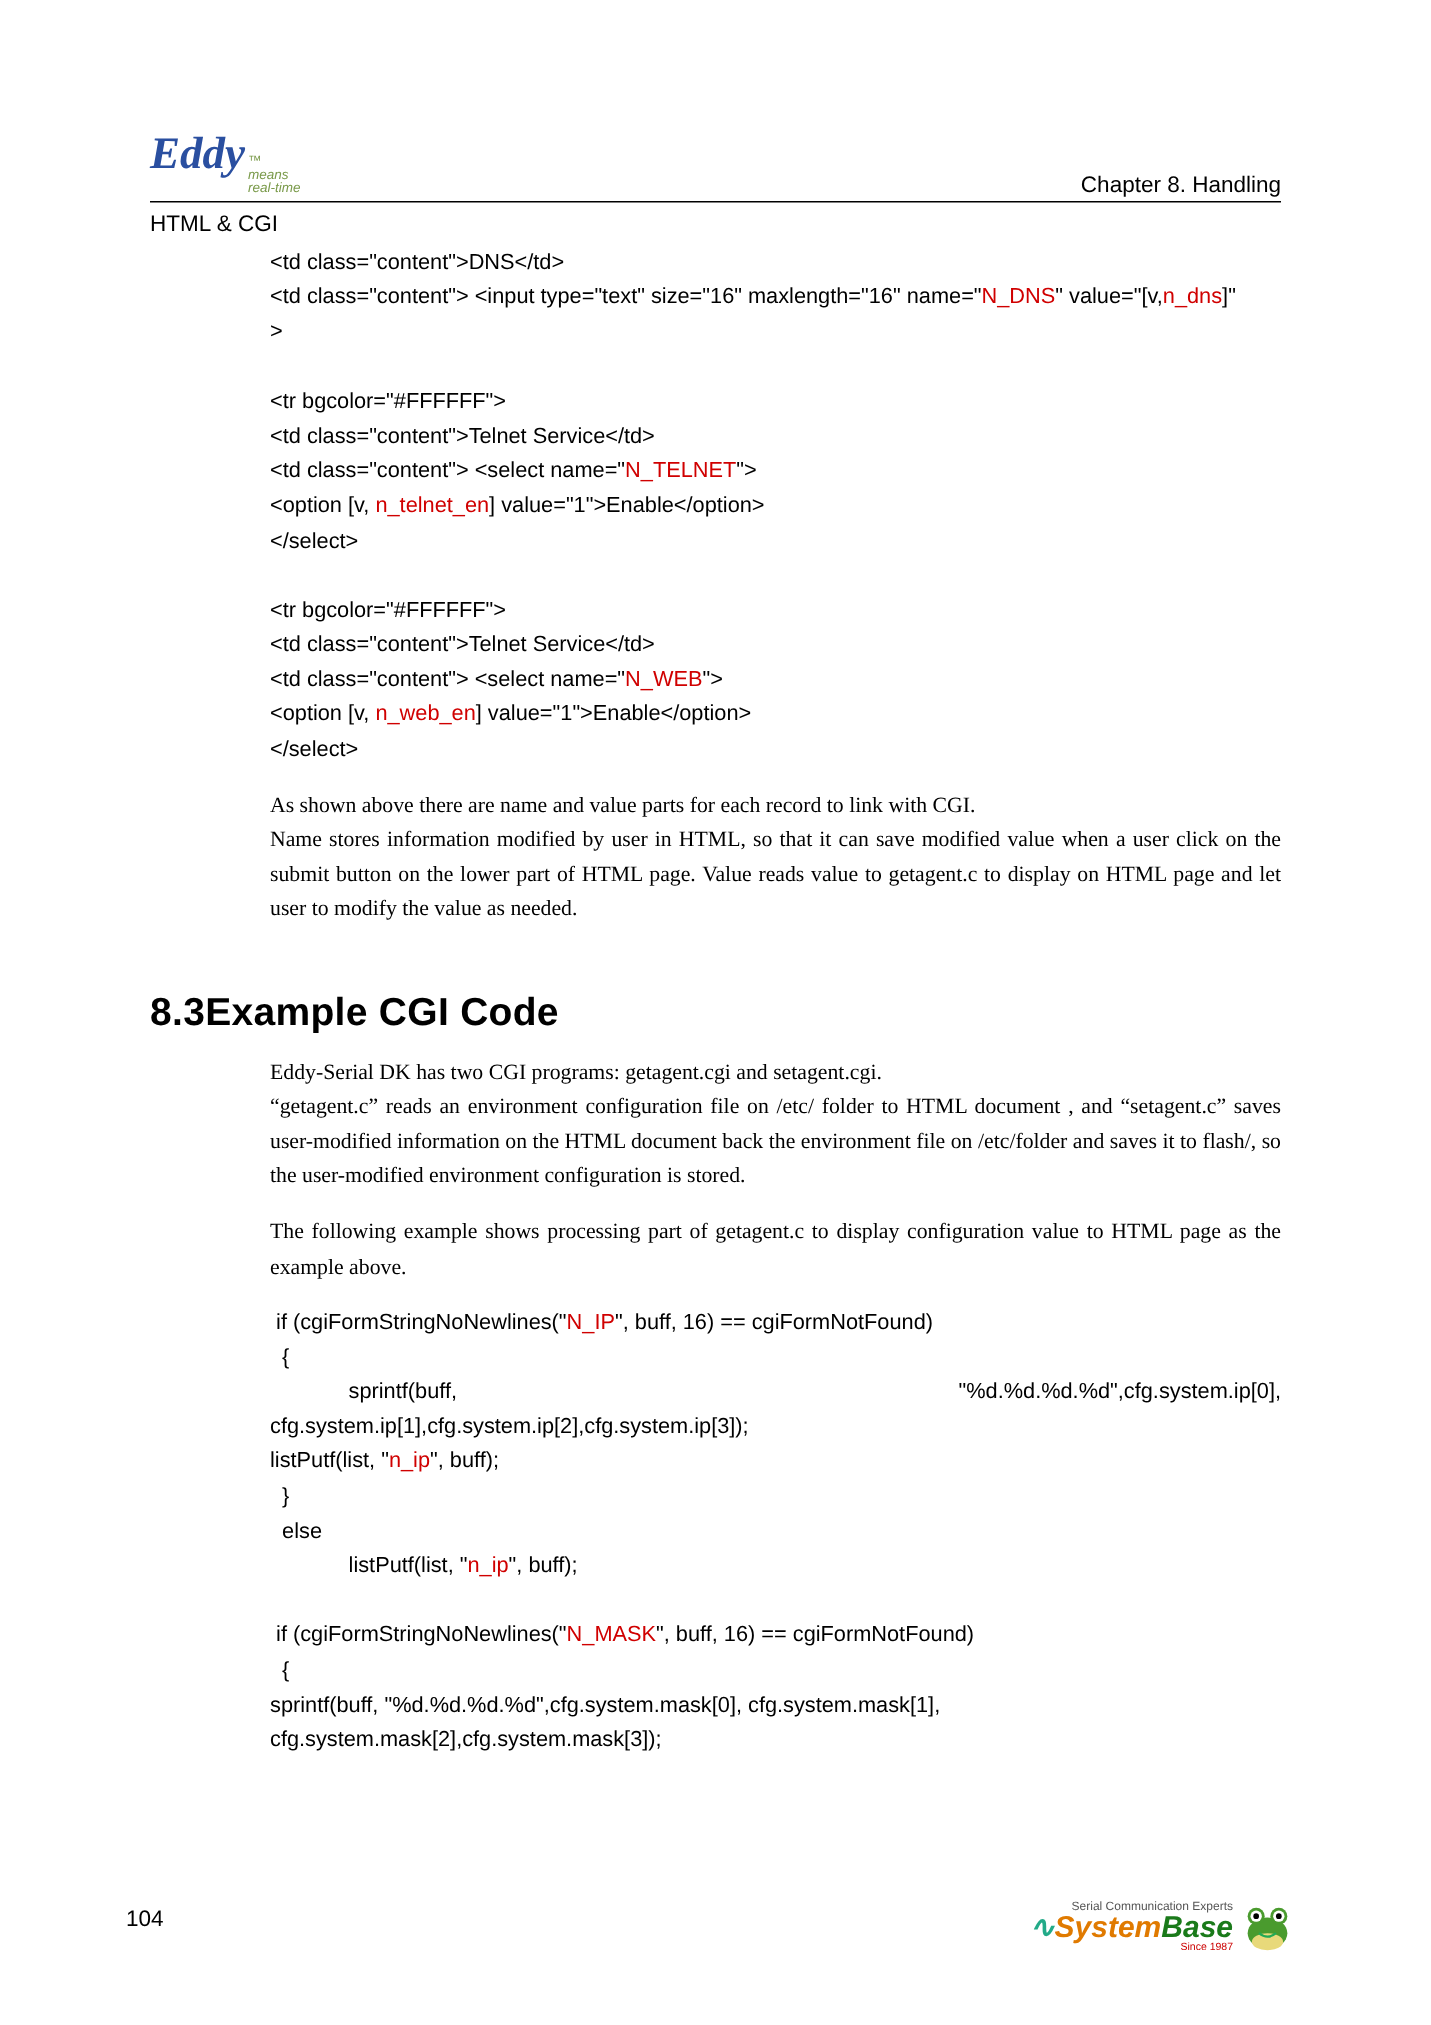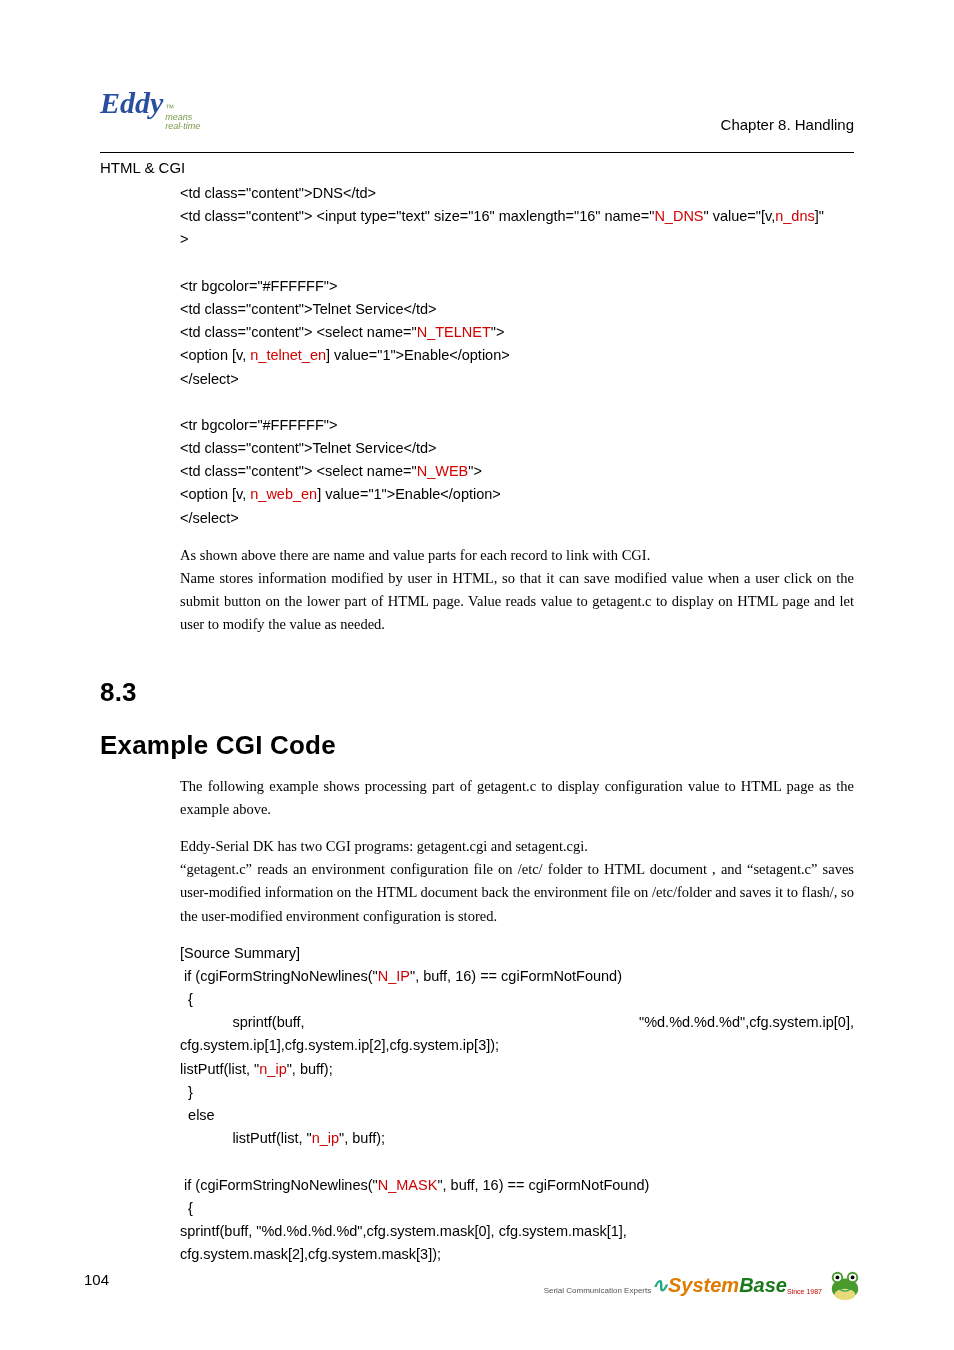--- a/index.html
+++ b/index.html
@@ -17,21 +17,21 @@
     box-sizing: border-box;
     padding: 88px 100px 60px 100px;
     position: relative;
     height: 100%;
   }
   .header-row {
     display: flex;
     justify-content: space-between;
     align-items: flex-end;
     border-bottom: 1px solid #000;
-    padding-bottom: 19px;
+    padding-bottom: 2px;
     margin-bottom: 6px;
   }
   .logo {
     display: flex;
     align-items: baseline;
     gap: 2px;
   }
   .logo .eddy {
     font-family: Georgia, "Times New Roman", serif;
     font-weight: bold;
@@ -68,24 +68,22 @@
   }
   .codeblock .line { white-space: pre-wrap; }
   .para {
     text-align: justify;
     margin-top: 14px;
     margin-bottom: 14px;
     font-family: Liberation Serif, serif;
   }
   .h2-row {
     display: flex;
-    gap: 22px;
     margin-top: 40px;
     margin-bottom: 14px;
-    flex-direction: column;
   }
   .h2-num, .h2-title {
     font-size: 26px;
     font-weight: 900;
     letter-spacing: 0.2px;
   }
   .red { color: #d00000; }
   .page-number {
     position: absolute;
     left: 84px;
@@ -97,21 +95,21 @@
     right: 90px;
     bottom: 48px;
   }
   .footer-logo .sb-wrap {
     display: flex;
     align-items: center;
     gap: 4px;
   }
   .footer-logo .sb-text {
     display: flex;
-    flex-direction: row;
+    flex-direction: column;
     align-items: flex-end;
     line-height: 1;
   }
   .footer-logo .sb-tag {
     font-size: 8px;
     color: #555;
   }
   .footer-logo .sb-name {
     font-family: Arial, sans-serif;
     font-weight: bold;
@@ -172,28 +170,27 @@
     </div>
 
   </div>
 
   <div class="h2-row">
     <span class="h2-num">8.3</span>
     <span class="h2-title">Example CGI Code</span>
   </div>
 
   <div class="content">
-    <div class="para">The following example shows processing part of getagent.c to display configuration value to HTML page as the example above.</div>
     <div class="para" style="margin-top:0">
       <span>Eddy-Serial DK has two CGI programs: getagent.cgi and setagent.cgi.</span><br>
       <span>“getagent.c”  reads an environment configuration file on /etc/ folder to HTML document , and “setagent.c”  saves user-modified information on the HTML document back the environment file on /etc/folder and saves it to flash/, so the user-modified environment configuration is stored.</span>
     </div>
+    <div class="para">The following example shows processing part of getagent.c to display configuration value to HTML page as the example above.</div>
 
     <div class="codeblock">
-      <div class="line">[Source Summary]</div>
       <div class="line"><span> if (cgiFormStringNoNewlines("</span><span class="red">N_IP</span><span>", buff, 16) == cgiFormNotFound)</span></div>
       <div class="line">  {</div>
       <div class="line" style="display:flex;justify-content:space-between;">
         <span>             sprintf(buff,</span>
         <span>"%d.%d.%d.%d",cfg.system.ip[0],</span>
       </div>
       <div class="line">cfg.system.ip[1],cfg.system.ip[2],cfg.system.ip[3]);</div>
       <div class="line"><span>listPutf(list, "</span><span class="red">n_ip</span><span>", buff);</span></div>
       <div class="line">  }</div>
       <div class="line">  else</div>

